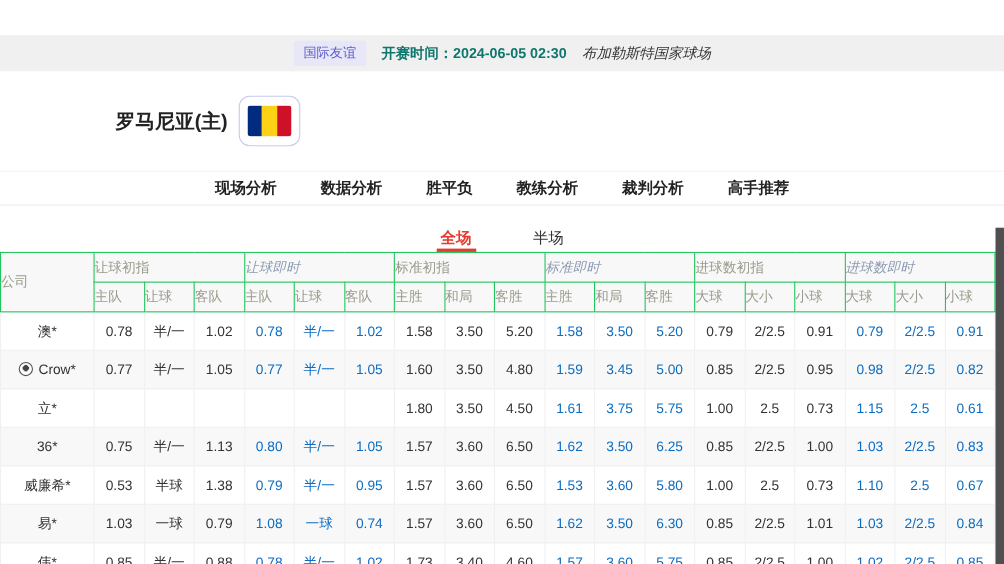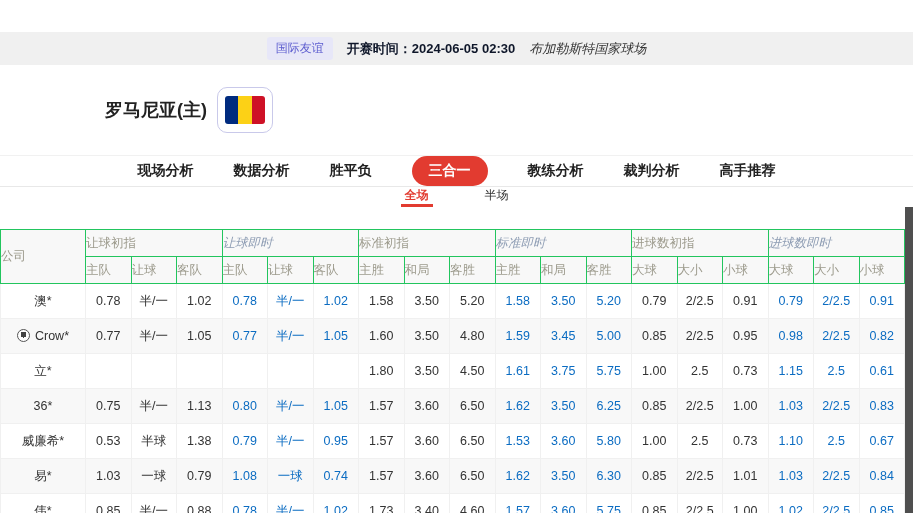--- a/index.html
+++ b/index.html
@@ -6,21 +6,21 @@
   html,body { width:913px; height:513px; }
   body {
     font-family:"Liberation Sans","DejaVu Sans",sans-serif;
     background:#fff; overflow:hidden; position:relative; color:#333;
   }
   
   .top-bar { height:33px; background:#f0f0f0; display:flex; align-items:center;
     justify-content:center; gap:14px; font-size:13px;margin-top:32px; }
   .league-badge { background:var(--badge-bg,#e7e7f8); color:var(--badge-text,#5d5dcf);
     padding:3px 9px; border-radius:3px; font-size:12px; cursor:pointer; }
-  .kickoff { font-weight:bold; color:#0f172a; }
+  .kickoff { font-weight:bold; color:#0f766e; }
   .venue { color:#333;font-style:italic; }
   
   .match-header { height:90px; position:relative; background:#fff; }
   .team { position:absolute; top:50%; transform:translateY(-50%);
     display:flex; align-items:center; gap:10px; }
   .team.home { left:105px; }
   .team.away { right:33px; }
   .team-name { font-size:18px; font-weight:bold; color:#222; }
   .flag-box { width:56px; height:46px; border:1px solid #c9c9ea; border-radius:10px;
     background:#fff; display:flex; align-items:center; justify-content:center; }
@@ -34,22 +34,22 @@
     display:flex; justify-content:center; align-items:center; gap:4px; font-size:14px; color:#333; }
   .countdown-num { font-size:22px; font-weight:bold; color:var(--countdown-blue,#1a73b8); margin:0 3px; }
   
   .nav-tabs { height:32px; border-top:1px solid #f1f1f1; border-bottom:1px solid #e8e8e8;
     display:flex; align-items:center; justify-content:center; gap:40px;
     font-size:14px; font-weight:bold; color:#222; background:#fff; }
   .nav-tab { cursor:pointer; white-space:nowrap; }
   .nav-tab.active { background:var(--accent-red,#e23b30); color:#fff;
     padding:6px 17px; border-radius:16px; }
   
-  .sub-tabs { height:42px; display:flex; align-items:flex-start; justify-content:center;
-    gap:48px; font-size:12px; color:#333; background:#fff; }
+  .sub-tabs { height:42px; display:flex; align-items:flex-end; justify-content:center;
+    gap:48px; font-size:14px; color:#333; background:#fff; }
   .sub-tab { display:flex; align-items:center; padding:0 4px; cursor:pointer;
     border-bottom:3px solid transparent; }
   .sub-tab.active { color:var(--accent-red,#e23b30); font-weight:bold;
     border-bottom-color:var(--accent-red,#e23b30); }
   
   .odds-table { width:905px; border-collapse:collapse; table-layout:fixed; font-size:12.5px; }
   .odds-table th { background:#f8f8f8; color:#9c9a8c; font-weight:normal; height:27px;
     border:1px solid #22c55e; text-align:left; }
   .odds-table th.live { color:#8d9cb3;font-style:italic; }
   .odds-table td { height:35px; text-align:center; border:1px solid #f0f0f0;
@@ -84,21 +84,20 @@
           <span class="ro-red"></span>
       </span>
     </span>
   </div>
 </div>
 
 <div class="nav-tabs">
   <span class="nav-tab">现场分析</span>
   <span class="nav-tab">数据分析</span>
   <span class="nav-tab">胜平负</span>
-  <span class="nav-tab active">三合一</span>
   <span class="nav-tab">教练分析</span>
   <span class="nav-tab">裁判分析</span>
   <span class="nav-tab">高手推荐</span>
 </div>
 
 <div class="sub-tabs">
   <span class="sub-tab active">全场</span>
   <span class="sub-tab">半场</span>
 </div>
 

